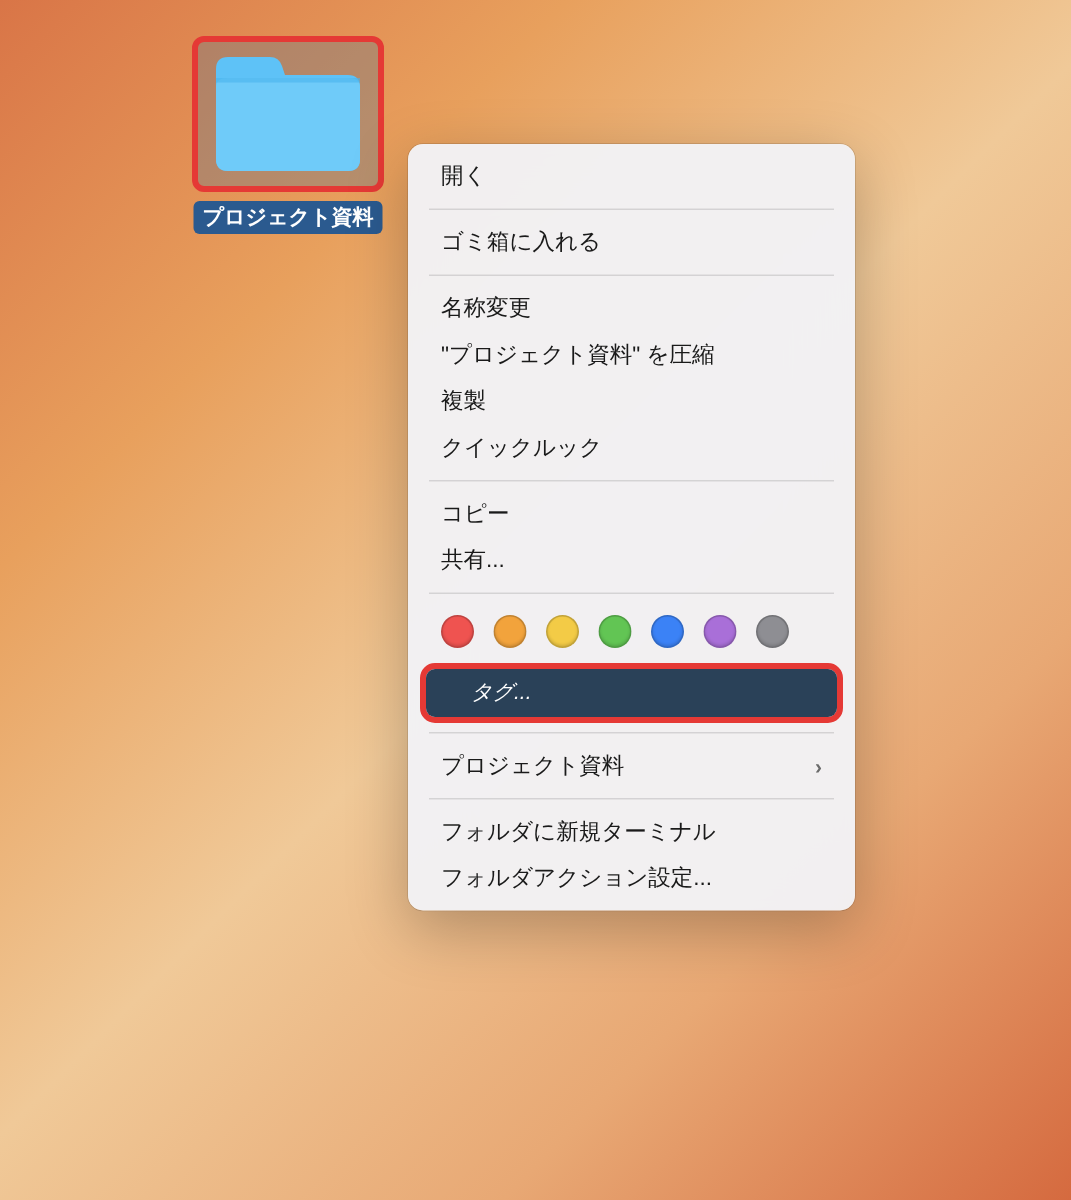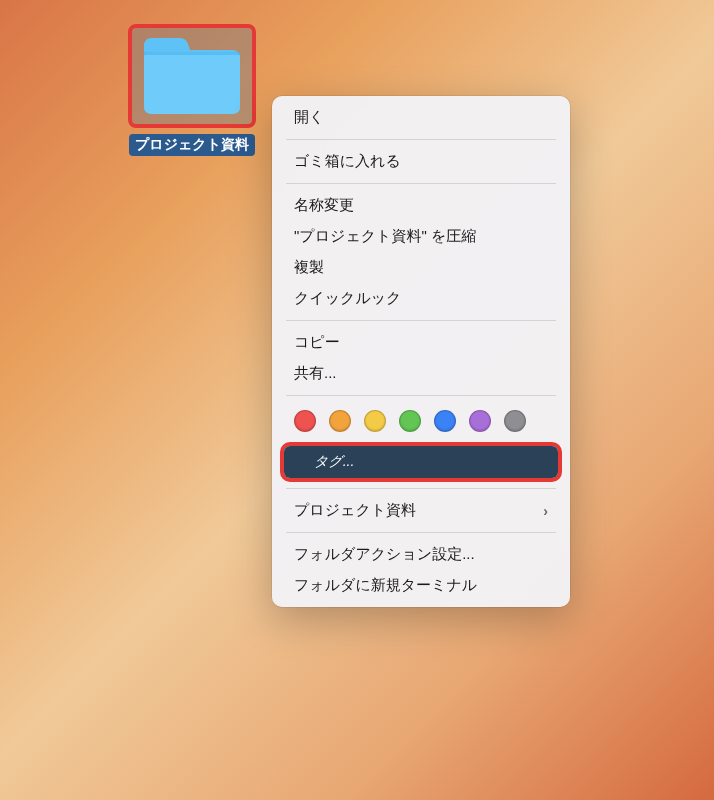--- a/index.html
+++ b/index.html
@@ -140,15 +140,15 @@
   </div>
   <div class="highlighted-wrap">
     <div class="highlighted">タグ...</div>
   </div>
   <div class="menu-divider"></div>
   <div class="menu-item">
     <span>プロジェクト資料</span>
     <span class="chevron">›</span>
   </div>
   <div class="menu-divider"></div>
+  <div class="menu-item">フォルダに新規ターミナル</div>
   <div class="menu-item">フォルダアクション設定...</div>
-  <div class="menu-item">フォルダに新規ターミナル</div>
 </div>
 
 </body></html>

